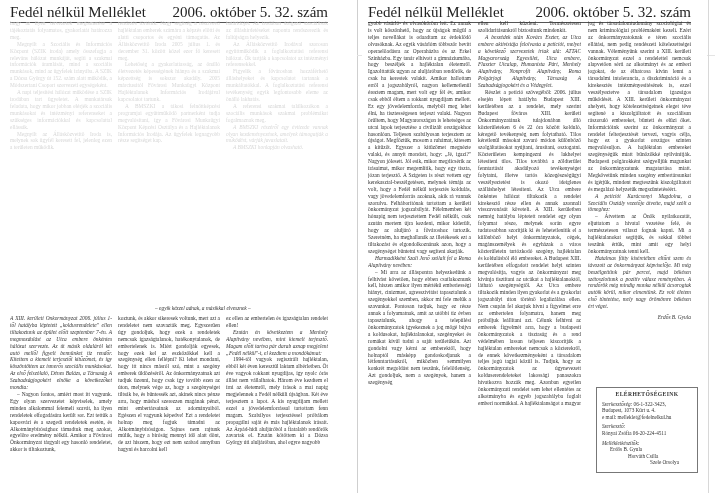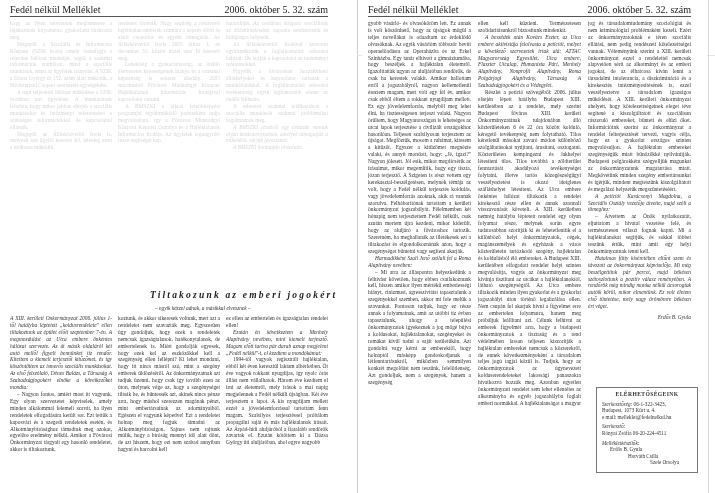--- a/index.html
+++ b/index.html
@@ -4,21 +4,21 @@
 <style>
   html, body { margin:0; padding:0; }
   body { width:715px; height:493px; background:#ffffff; position:relative; overflow:hidden;
          font-family:"Liberation Serif", serif; color:#222; }
   .page { position:absolute; top:0; height:493px; background:#fff; }
   #left-page { left:0; width:355px; }
   #right-page { left:362px; width:345px; }
   .spine { position:absolute; left:357px; top:0; width:1px; height:493px; background:#cfcfcf; }
   .edge-right { position:absolute; left:708px; top:0; width:1px; height:493px; background:#d8d8d8; }
   .crease { position:absolute; left:357px; top:55px; width:358px; height:1px; background:#e4e4e4; }
-  .header { position:absolute; top:4px; font-size:10px; display:flex; justify-content:space-between;
+  .header { position:absolute; top:4px; font-size:15px; display:flex; justify-content:space-between;
             border-bottom:1px solid #555; padding-bottom:1px; }
   #left-page .header { left:10px; width:318px; }
   #right-page .header { left:6px; width:323px; }
   .col { position:absolute; font-size:5.4px; line-height:6.9px; text-align:justify; color:#333; overflow:hidden; }
   .faded { color:#d6d6d6; }
   .col p { margin:0; text-indent:7px; }
   .col p.noindent { text-indent:0; }
   .it { font-style:italic; }
   .title { position:absolute; left:150px; top:290px; font-size:9.5px; font-style:italic; font-weight:bold;
            letter-spacing:2.2px; color:#222; }
@@ -59,21 +59,20 @@
   </div>
   <div class="col faded" style="left:226px; top:20px; width:102px; height:265px;">
     <p class="noindent">határidőjét. Az irodában dolgozó szociálisok az álláshirdetéseket naponta rendszerezik és faliújságra helyezik.</p>
     <p>Az Állásközvetítő Irodával szorosan együttműködik a foglalkoztatási referensi hálózat. Ők tartják a kapcsolatot az intézményi referensekkel.</p>
     <p>Figyelik a fővárosban hozzáférhető álláshelyeket és kapcsolatot tartanak a munkáltatókkal. A foglalkoztatási referensi tevékenység egyik legfontosabb eleme az önálló lakhatás.</p>
     <p>A referensi szakmai találkozókon a szociális munkások szakmai problémákat fogalmaznak meg.</p>
     <p class="it">A BMSZKI részéről egy évtizede vannak olyan kezdeményezések, amelyek támogatják a működést, várják javaslatait.</p>
     <p class="it">A BMSZKI honlapján olvasható.</p>
   </div>
 
-  <div class="title">Tiltakozunk az emberi jogokért</div>
   <div class="subtitle">– egyik kézzel adnak, a másikkal elvesznek –</div>
 
   <div class="col" style="left:10px; top:315px; width:102px; height:175px;">
     <p class="noindent it">A XIII. kerületi Önkormányzat 2006. július 1-től hatályba léptetett „koldusrendelete" ellen tiltakoztunk az épület előtt szeptember 7-én. A megmozdulást az Utca embere önkéntes hálózat szervezte. Az út másik oldaláról két autó mellől figyelt bennünket tíz rendőr. Kitettem a kiemelt terjesztői kitűzőmet, és így köszöntöttem az ismerős szociális munkásokat. Az első felszólaló, Dénes Balázs, a Társaság A Szabadságjogokért elnöke a következőket mondta:</p>
     <p>– Nagyon fontos, amiért most itt vagyunk. Egy olyan szervezetet képviselek, amely minden alkalommal felemeli szavát, ha ilyen rendeletek elfogadására került sor. Ezt tettük a kaposvári és a szegedi rendeletek esetén, és Alkotmánybírósághoz támadtuk meg azokat, egyelőre eredmény nélkül. Amikor a Fővárosi Önkormányzat tárgyalt egy hasonló rendeletet, akkor is tiltakoztunk,</p>
   </div>
   <div class="col" style="left:118px; top:315px; width:102px; height:175px;">
     <p class="noindent">koztunk, és akkor sikeresek voltunk, mert azt a rendeletet nem szavazták meg. Egyszerűen úgy gondoljuk, hogy ezek a rendeletek nemcsak igazságtalanok, hatékonytalanok, de embertelenek is. Miért gondolják egyesek, hogy ezek kel az eszközökkel kell a szegénység ellen fellépni? Ki lehet mondani, hogy itt nincs másról szó, mint a szegény emberek üldözéséről. Az önkormányzatnak azt tudjuk üzenni, hogy csak így tovább ezen az úton, melynek vége az, hogy a szegénységet tiltsák be, és büntessék azt, akinek nincs pénze arra, hogy máshol szerezzen magának pénzt, mint embertársainak az adományaiból. Egészen el vagyunk képedve! Ezt a rendeletet holnap meg fogjuk támadni az Alkotmánybíróságon. Sajnos nem rajtunk múlik, hogy a bíróság mennyi idő alatt dönt, de azt hiszem, hogy ezt nem szabad annyiban hagyni és harcolni kell</p>
   </div>
   <div class="col" style="left:226px; top:315px; width:102px; height:175px;">

